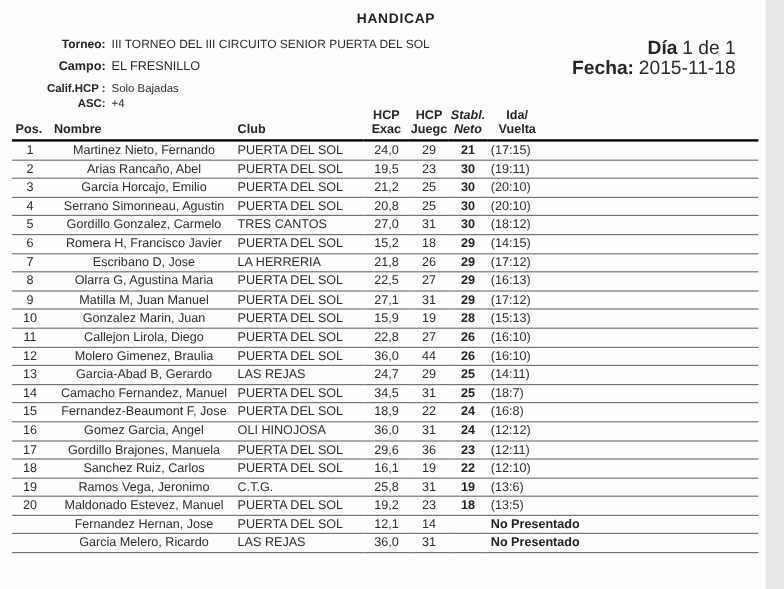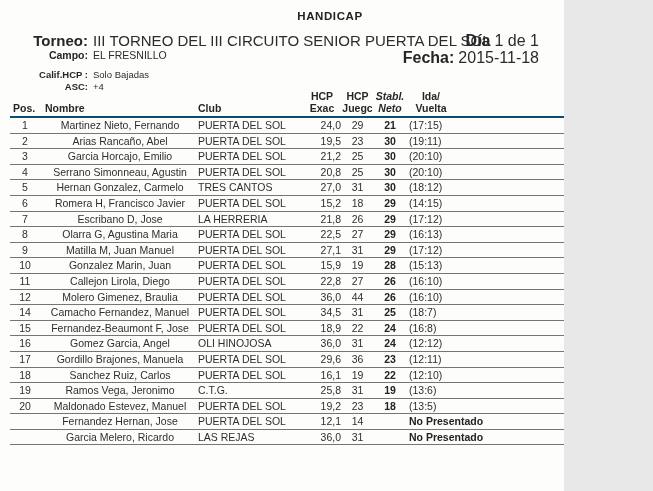--- a/index.html
+++ b/index.html
@@ -2,21 +2,21 @@
 <html><head>
 <meta charset="utf-8">
 <style>
   html, body {
     margin: 0;
     padding: 0;
     background: #e8e8e8;
   }
   .page {
     position: relative;
-    width: 564px;
+    width: 638px;
     height: 491px;
     background: #fdfdfc;
     font-family: "Liberation Sans", "DejaVu Sans", sans-serif;
     color: #2b2b2b;
     overflow: hidden;
   }
   .doc-title {
     position: absolute;
     top: 10px;
     left: 0;
@@ -35,21 +35,21 @@
     white-space: nowrap;
   }
   .meta-row .label {
     display: inline-block;
     width: 78px;
     text-align: right;
     font-weight: bold;
     color: #262626;
   }
   .meta-row .value { margin-left: 5px; }
-  .meta-torneo { top: 32px; font-size: 15px; }
+  .meta-torneo { top: 32px; font-size: 10px; }
   .meta-campo  { top: 49px; font-size: 10.5px; }
   .meta-calif  { top: 69px; font-size: 9.5px; }
   .meta-asc    { top: 81px; font-size: 9.5px; }
   
   .meta-right {
     position: absolute;
     right: 25px;
     text-align: right;
     white-space: nowrap;
     font-size: 16px;
@@ -68,21 +68,21 @@
     font-size: 10.5px;
   }
   col.c1 { width: 30px;  }
   col.c2 { width: 155px; }
   col.c3 { width: 108px; }
   col.c4 { width: 38px;  }
   col.c5 { width: 33px;  }
   col.c6 { width: 32px;  }
   col.c7 { width: 226px; }
   thead th {
-    border-bottom: 2px solid #0c4a6e;
+    border-bottom: 2px solid #000000;
     vertical-align: bottom;
     font-weight: bold;
     font-size: 10.5px;
     padding: 0 0 2px 0;
     color: #262626;
     white-space: nowrap;
   }
   thead th div { line-height: 11.5px; }
   .th-left   { text-align: left; }
   .th-pos    { padding-left: 3px; }
@@ -97,21 +97,21 @@
     height: 14.5px;
     line-height: 14.6px;
     padding: 0;
     white-space: nowrap;
     overflow: hidden;
     color: #2e2e2e;
   }
   td.c-pos    { text-align: center; }
   td.c-nombre { padding-left: 5px; text-align: center; }
   td.c-club   { padding-left: 3px; text-align: left; }
-  td.c-exac   { text-align: right; }
+  td.c-exac   { text-align: center; }
   td.c-juegc  { text-align: center; }
   td.c-neto   { text-align: center; font-weight: bold; color: #232323; }
   td.c-ida    { padding-left: 3px; text-align: left; }
   td.c-ida.np { font-weight: bold; color: #232323; }
 </style>
 </head>
 <body>
 
 <div class="page">
 
@@ -208,21 +208,21 @@
     <td class="c-pos">4</td>
     <td class="c-nombre">Serrano Simonneau, Agustin</td>
     <td class="c-club">PUERTA DEL SOL</td>
     <td class="c-exac">20,8</td>
     <td class="c-juegc">25</td>
     <td class="c-neto">30</td>
     <td class="c-ida">(20:10)</td>
   </tr>
         <tr>
     <td class="c-pos">5</td>
-    <td class="c-nombre">Hernan Gonzalez, Carmelo</td>
+    <td class="c-nombre">Gordillo Gonzalez, Carmelo</td>
     <td class="c-club">TRES CANTOS</td>
     <td class="c-exac">27,0</td>
     <td class="c-juegc">31</td>
     <td class="c-neto">30</td>
     <td class="c-ida">(18:12)</td>
   </tr>
         <tr>
     <td class="c-pos">6</td>
     <td class="c-nombre">Romera H, Francisco Javier</td>
     <td class="c-club">PUERTA DEL SOL</td>
@@ -279,20 +279,29 @@
         <tr>
     <td class="c-pos">12</td>
     <td class="c-nombre">Molero Gimenez, Braulia</td>
     <td class="c-club">PUERTA DEL SOL</td>
     <td class="c-exac">36,0</td>
     <td class="c-juegc">44</td>
     <td class="c-neto">26</td>
     <td class="c-ida">(16:10)</td>
   </tr>
         <tr>
+    <td class="c-pos">13</td>
+    <td class="c-nombre">Garcia-Abad B, Gerardo</td>
+    <td class="c-club">LAS REJAS</td>
+    <td class="c-exac">24,7</td>
+    <td class="c-juegc">29</td>
+    <td class="c-neto">25</td>
+    <td class="c-ida">(14:11)</td>
+  </tr>
+        <tr>
     <td class="c-pos">14</td>
     <td class="c-nombre">Camacho Fernandez, Manuel</td>
     <td class="c-club">PUERTA DEL SOL</td>
     <td class="c-exac">34,5</td>
     <td class="c-juegc">31</td>
     <td class="c-neto">25</td>
     <td class="c-ida">(18:7)</td>
   </tr>
         <tr>
     <td class="c-pos">15</td>

